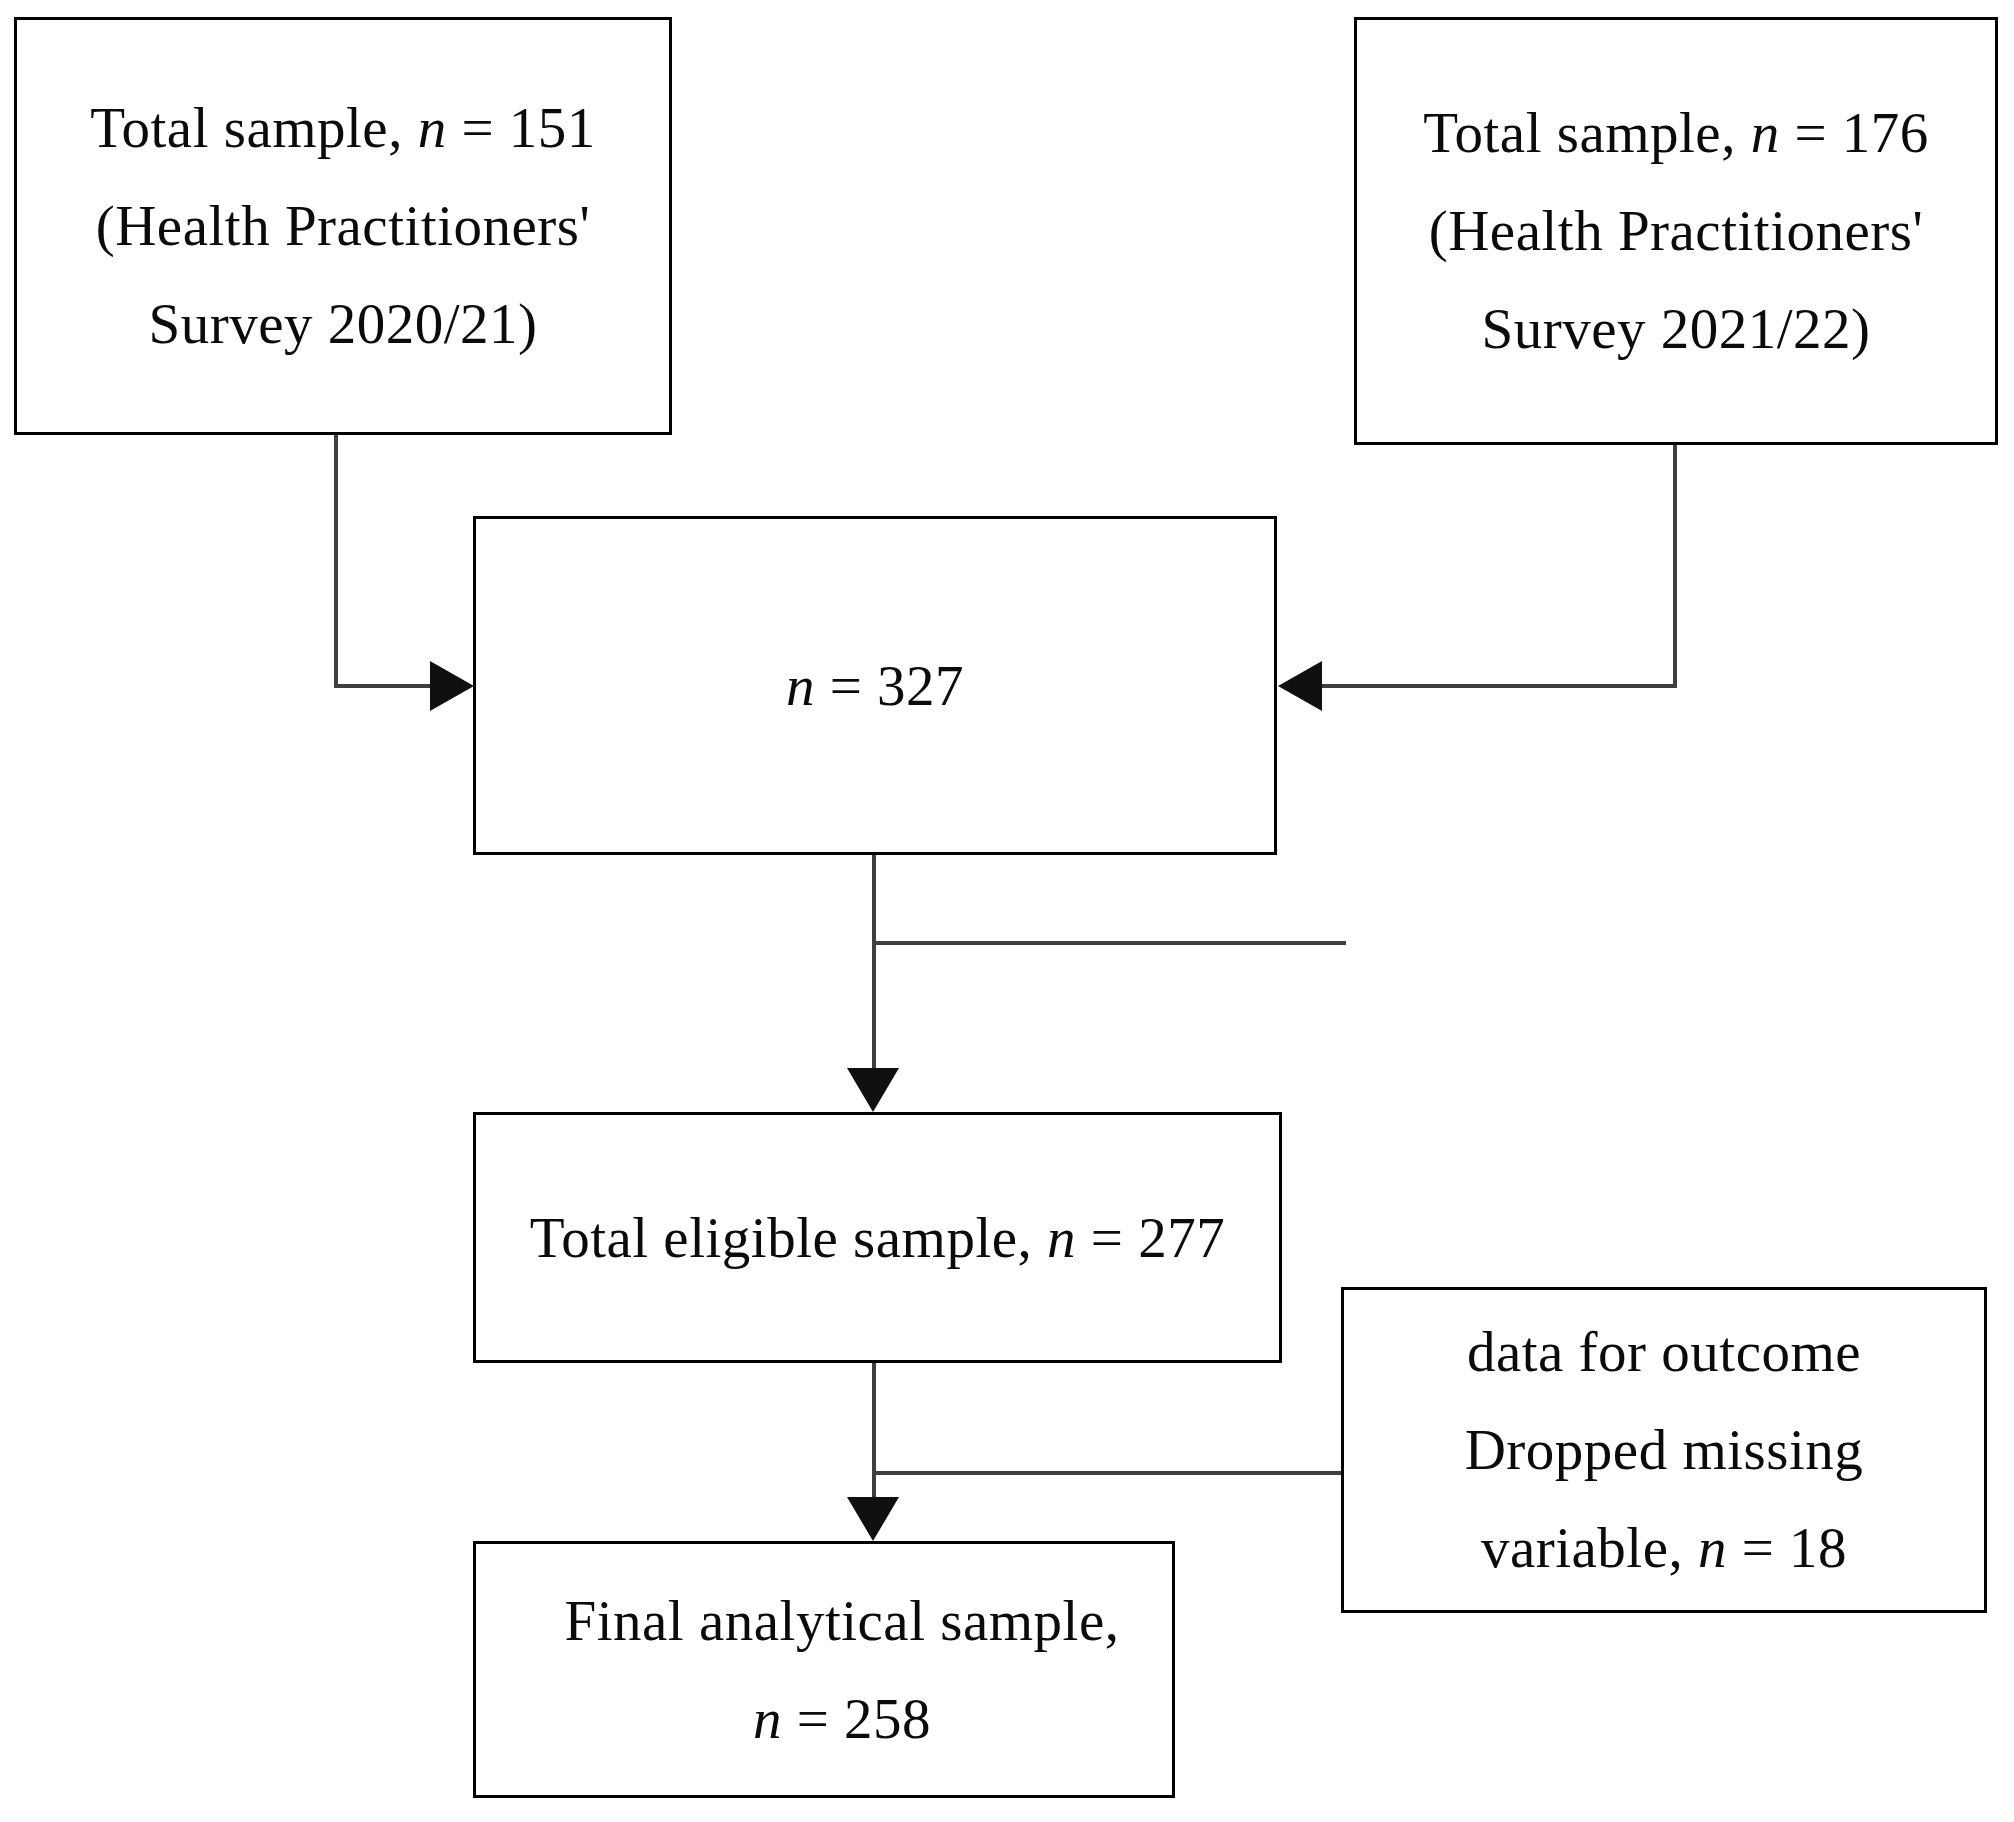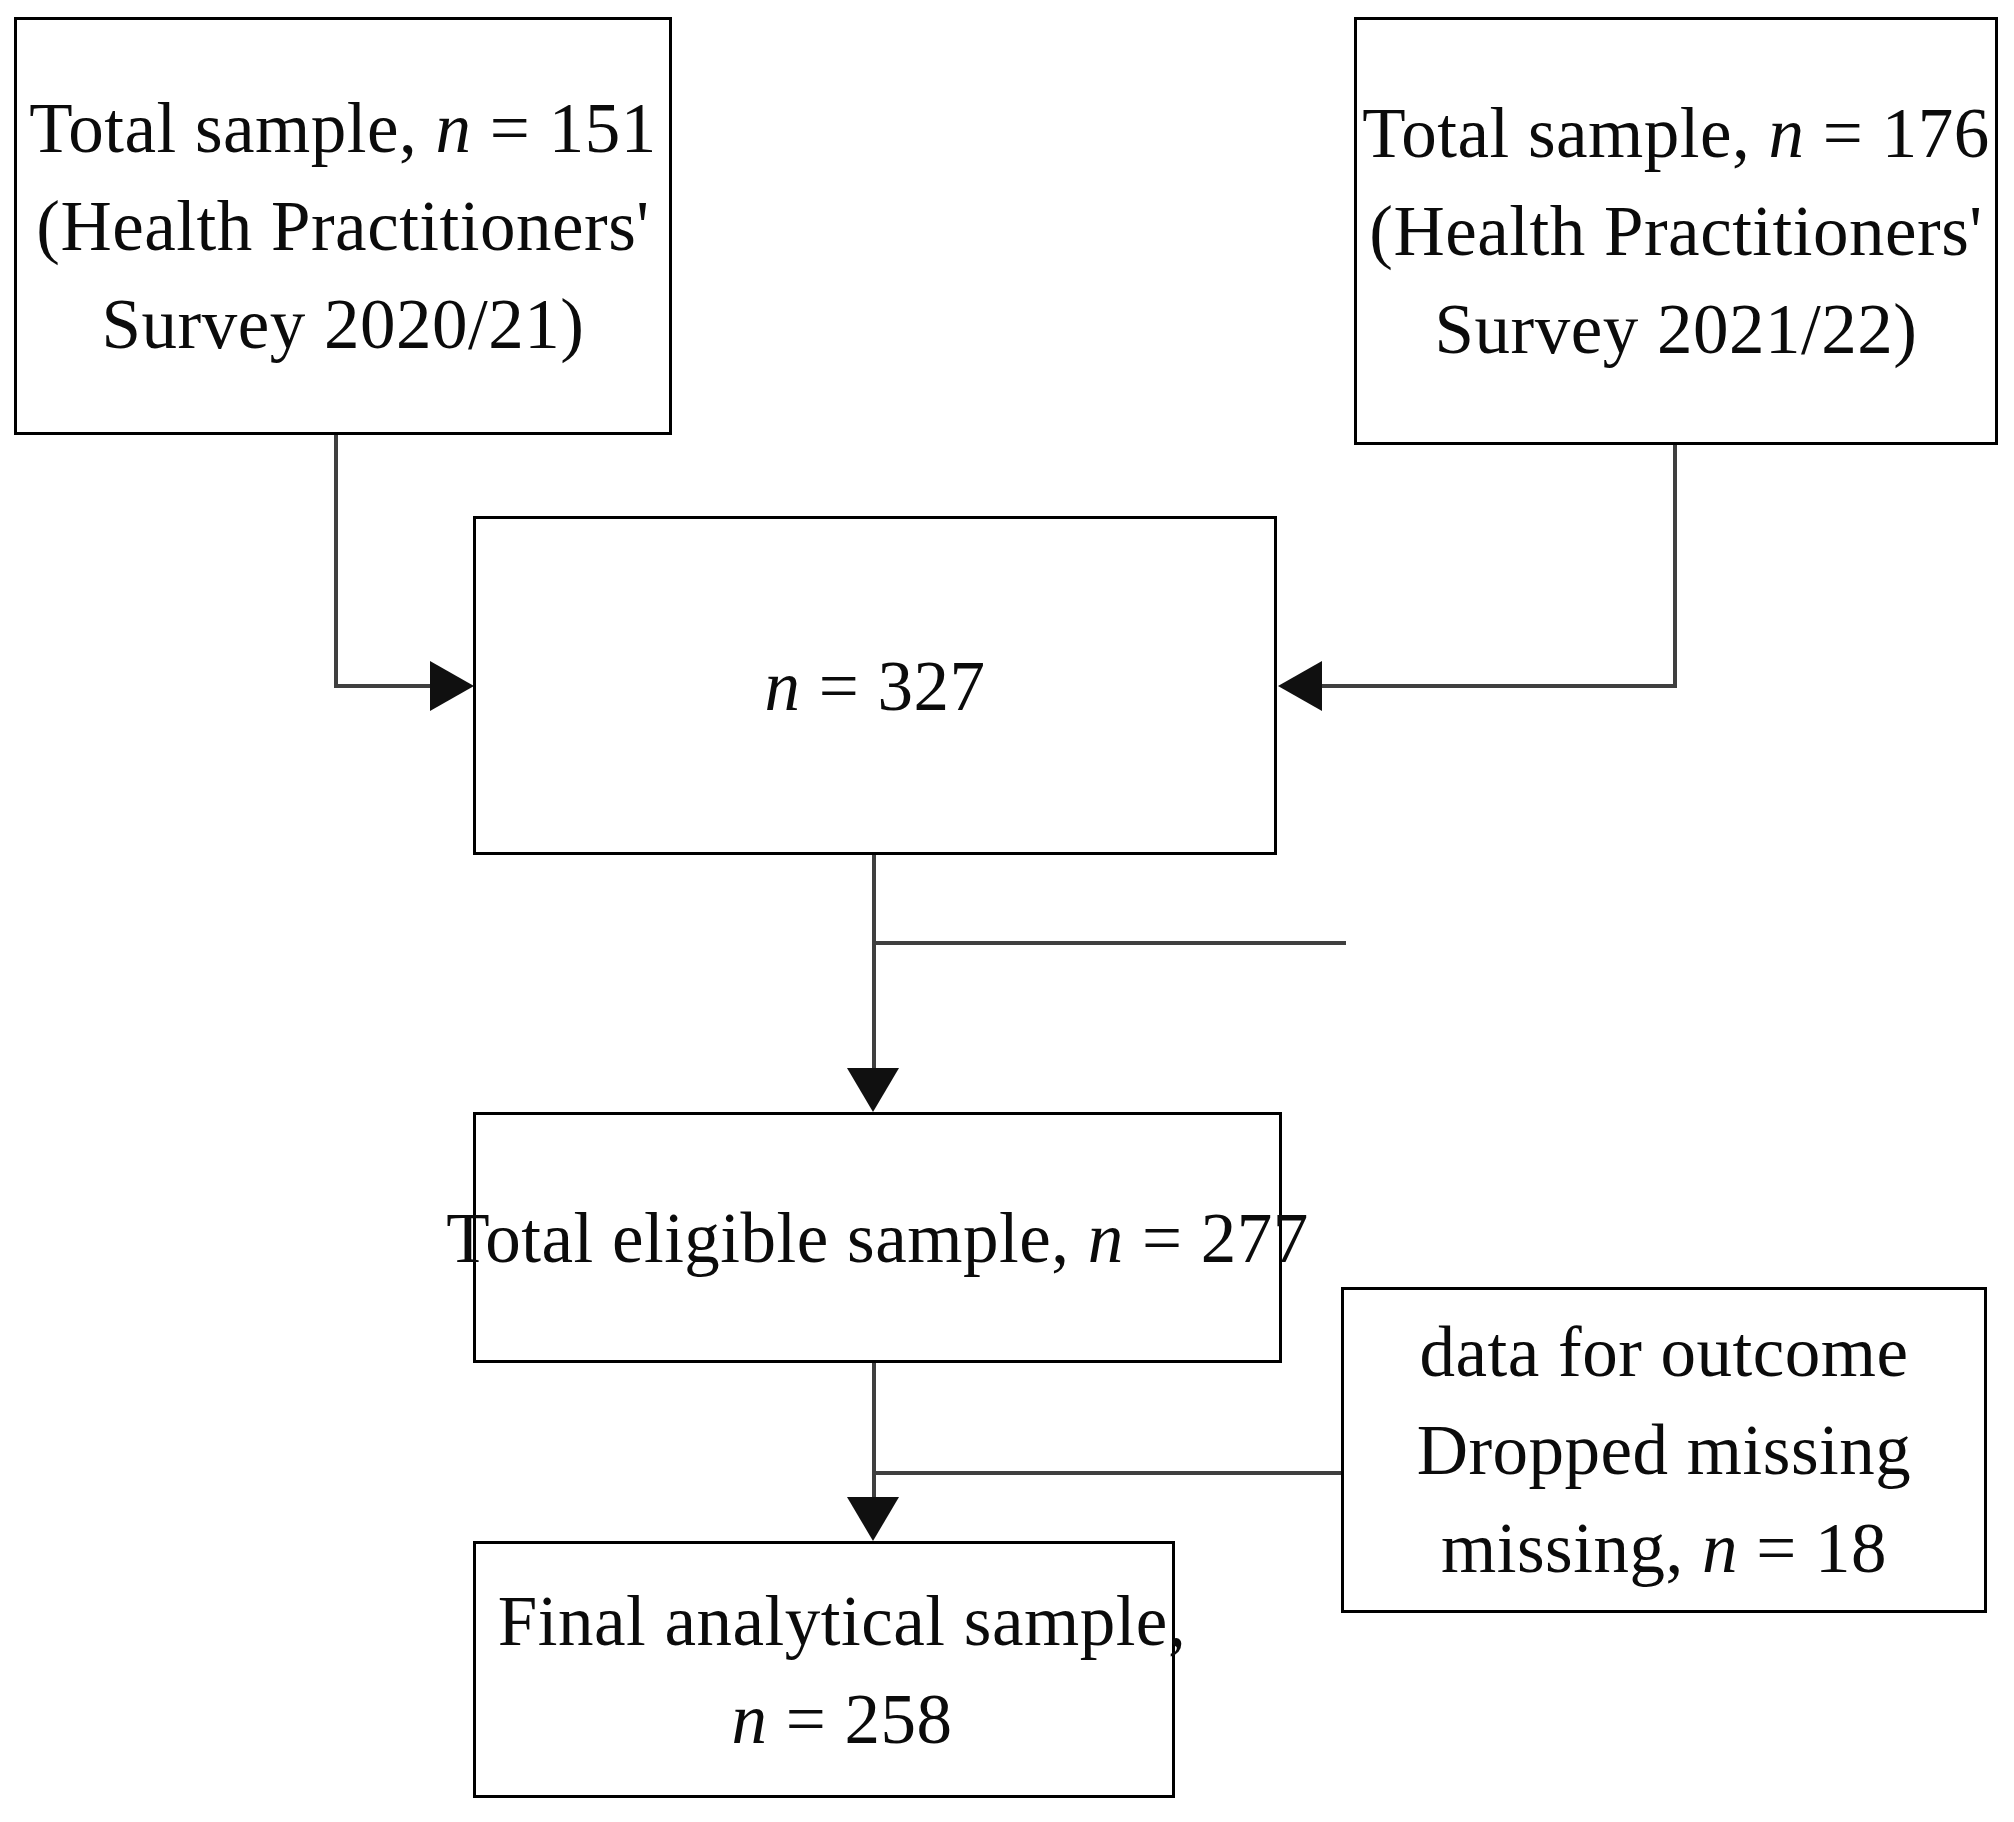--- a/index.html
+++ b/index.html
@@ -15,21 +15,21 @@
     position:absolute;
     box-sizing:border-box;
     border:3.8px solid #000000;
     background:#ffffff;
     display:flex;
     align-items:center;
     justify-content:center;
     text-align:center;
   }
   .txt{
-    font-size:71px;
+    font-size:57px;
     line-height:98px;
     letter-spacing:0.5px;
     white-space:nowrap;
   }
   .nv{font-style:italic;}
   .vline,.hline{position:absolute;background:#3f3f3f;}
   .vline{width:3.8px;}
   .hline{height:3.8px;}
   .arr{position:absolute;width:0;height:0;}
   .arr-right{border-top:25.6px solid transparent;border-bottom:25.6px solid transparent;border-left:44px solid #101010;}
@@ -83,21 +83,21 @@
   </div>
 
   <div class="vline" style="left:872px;top:1363px;height:136px;"></div>
   <div class="hline" style="left:872px;top:1471px;width:469px;"></div>
   <div class="arr arr-down" style="left:847px;top:1497px;"></div>
 
   <div class="box" style="left:1341px;top:1287px;width:646px;height:326px;">
     <div class="txt">
       <div>data for outcome</div>
       <div>Dropped missing</div>
-      <div><span>missing, </span><span class="nv">n</span><span> = 18</span></div>
+      <div><span>variable, </span><span class="nv">n</span><span> = 18</span></div>
     </div>
   </div>
 
   <div class="box" style="left:473px;top:1541px;width:702px;height:257px;padding-left:36px;">
     <div class="txt">
       <div>Final analytical sample,</div>
       <div><span class="nv">n</span><span> = 258</span></div>
     </div>
   </div>
 

